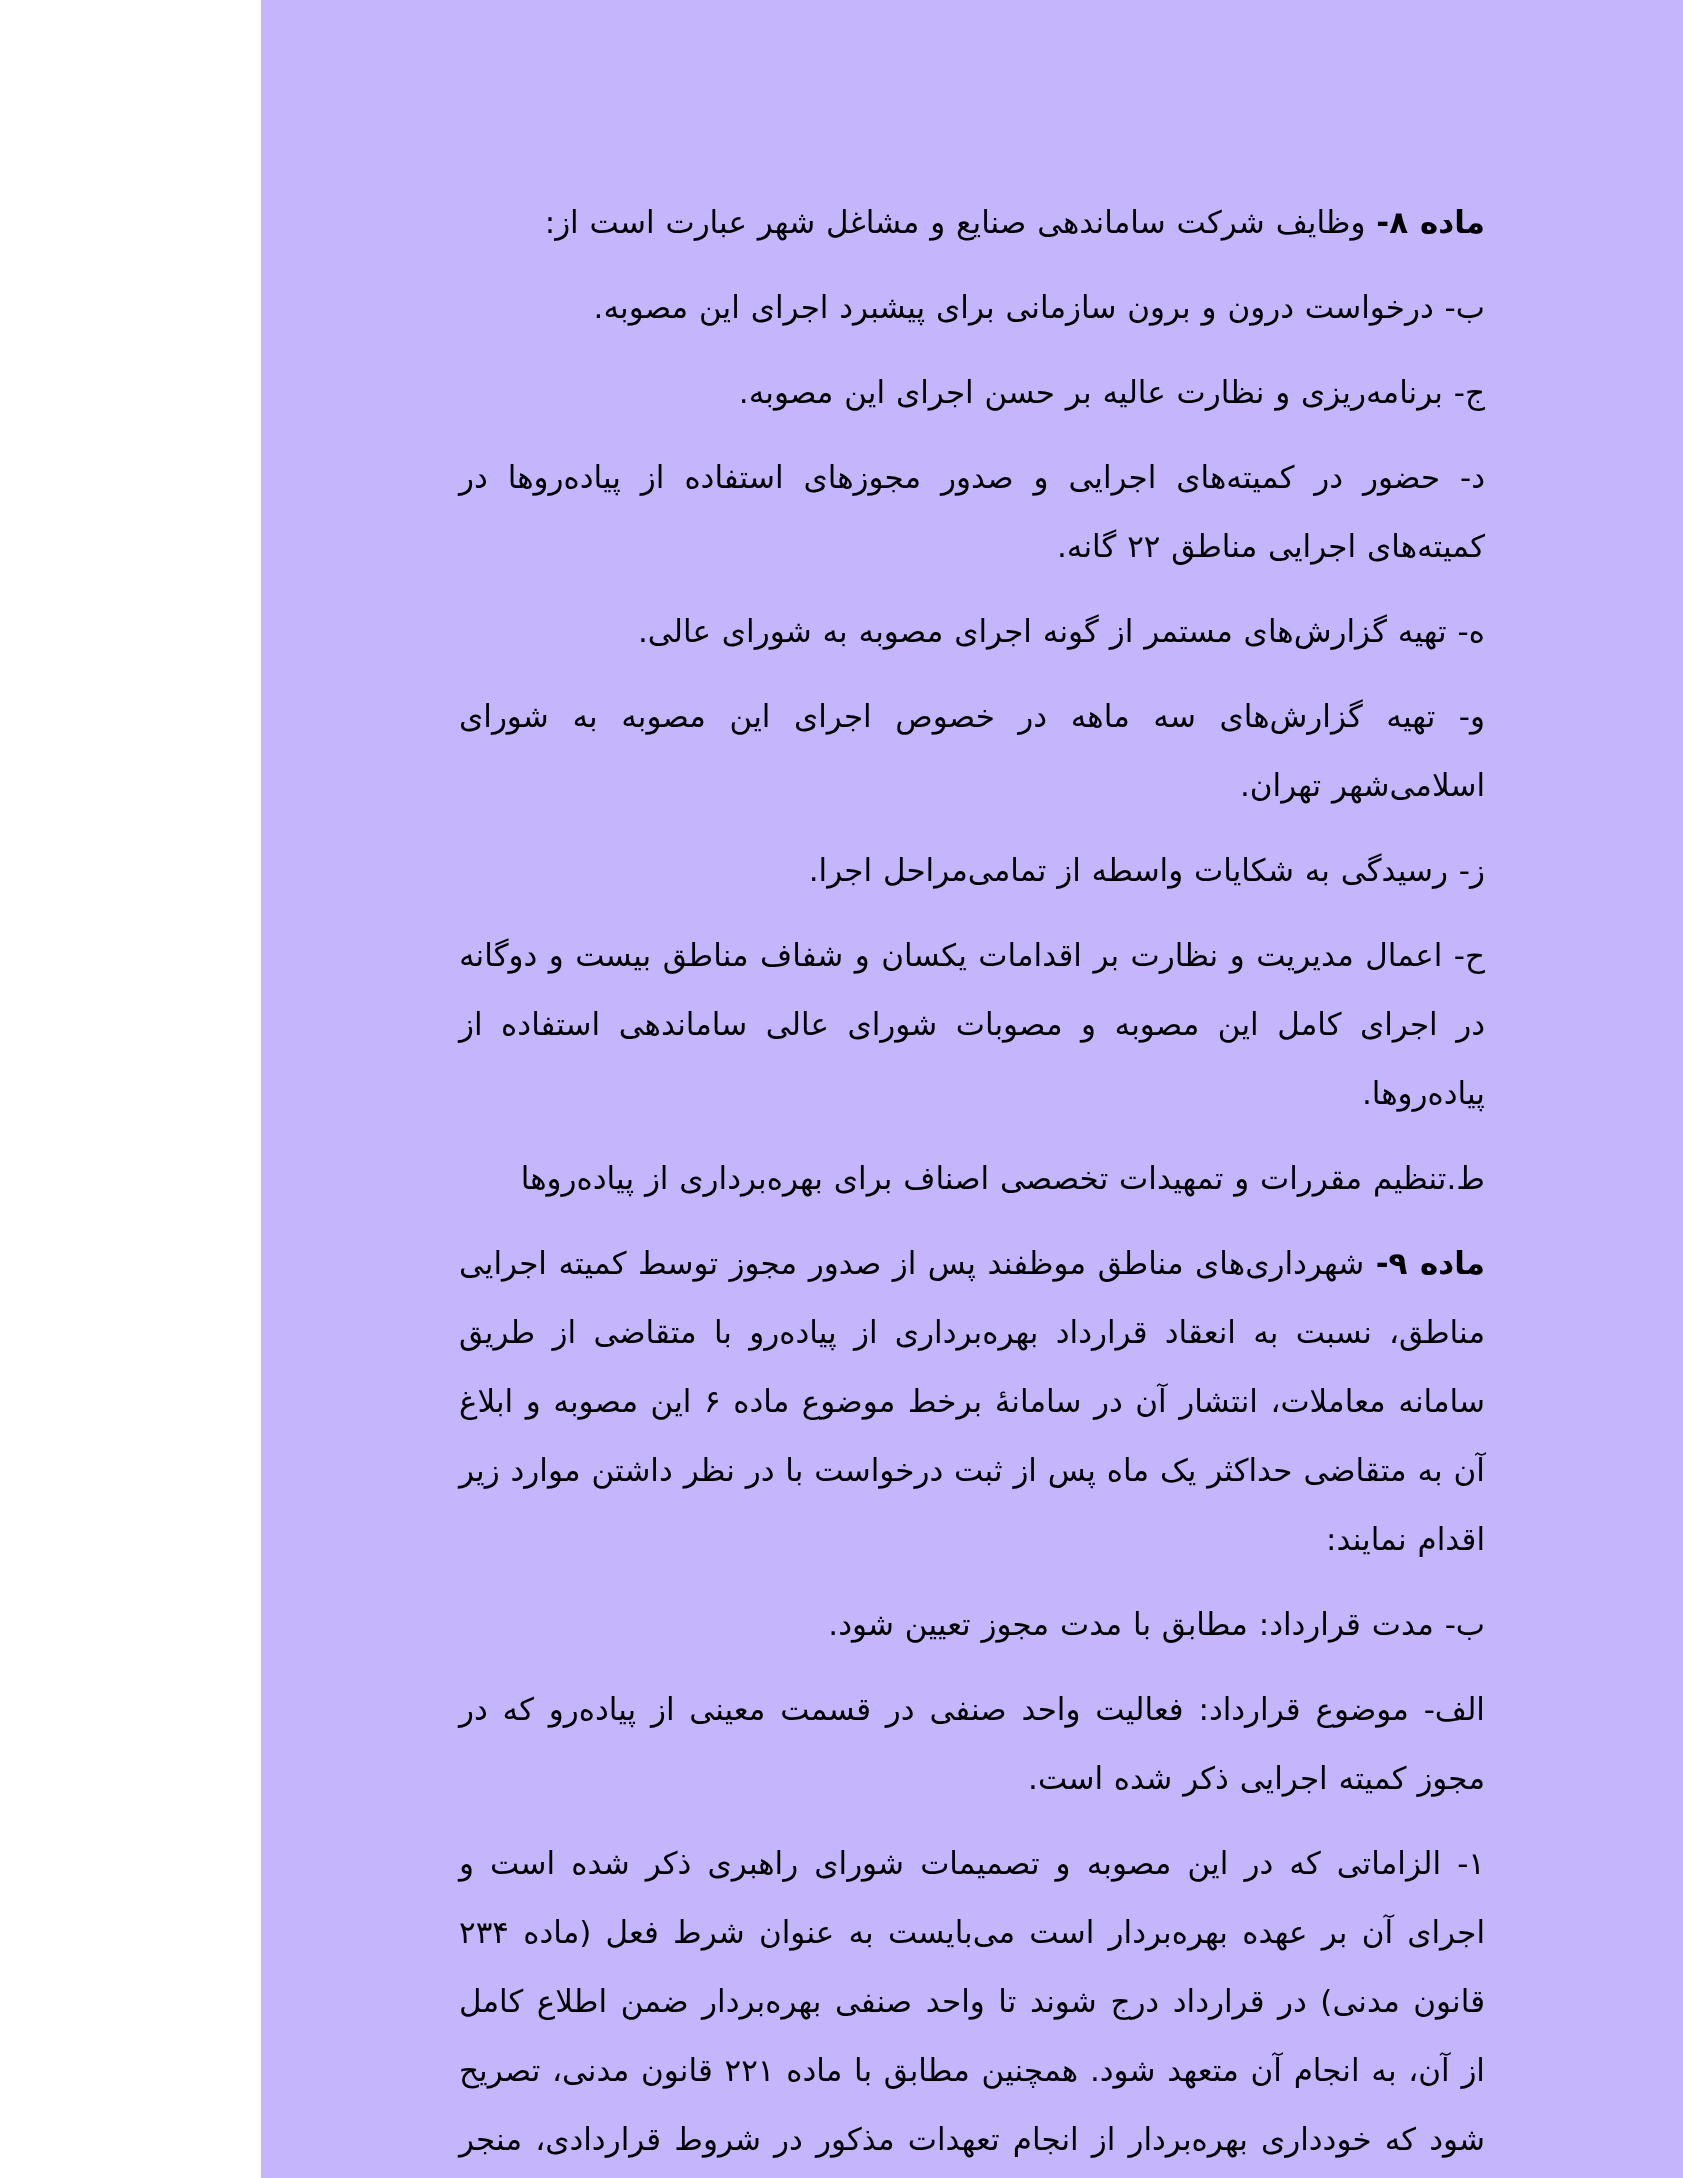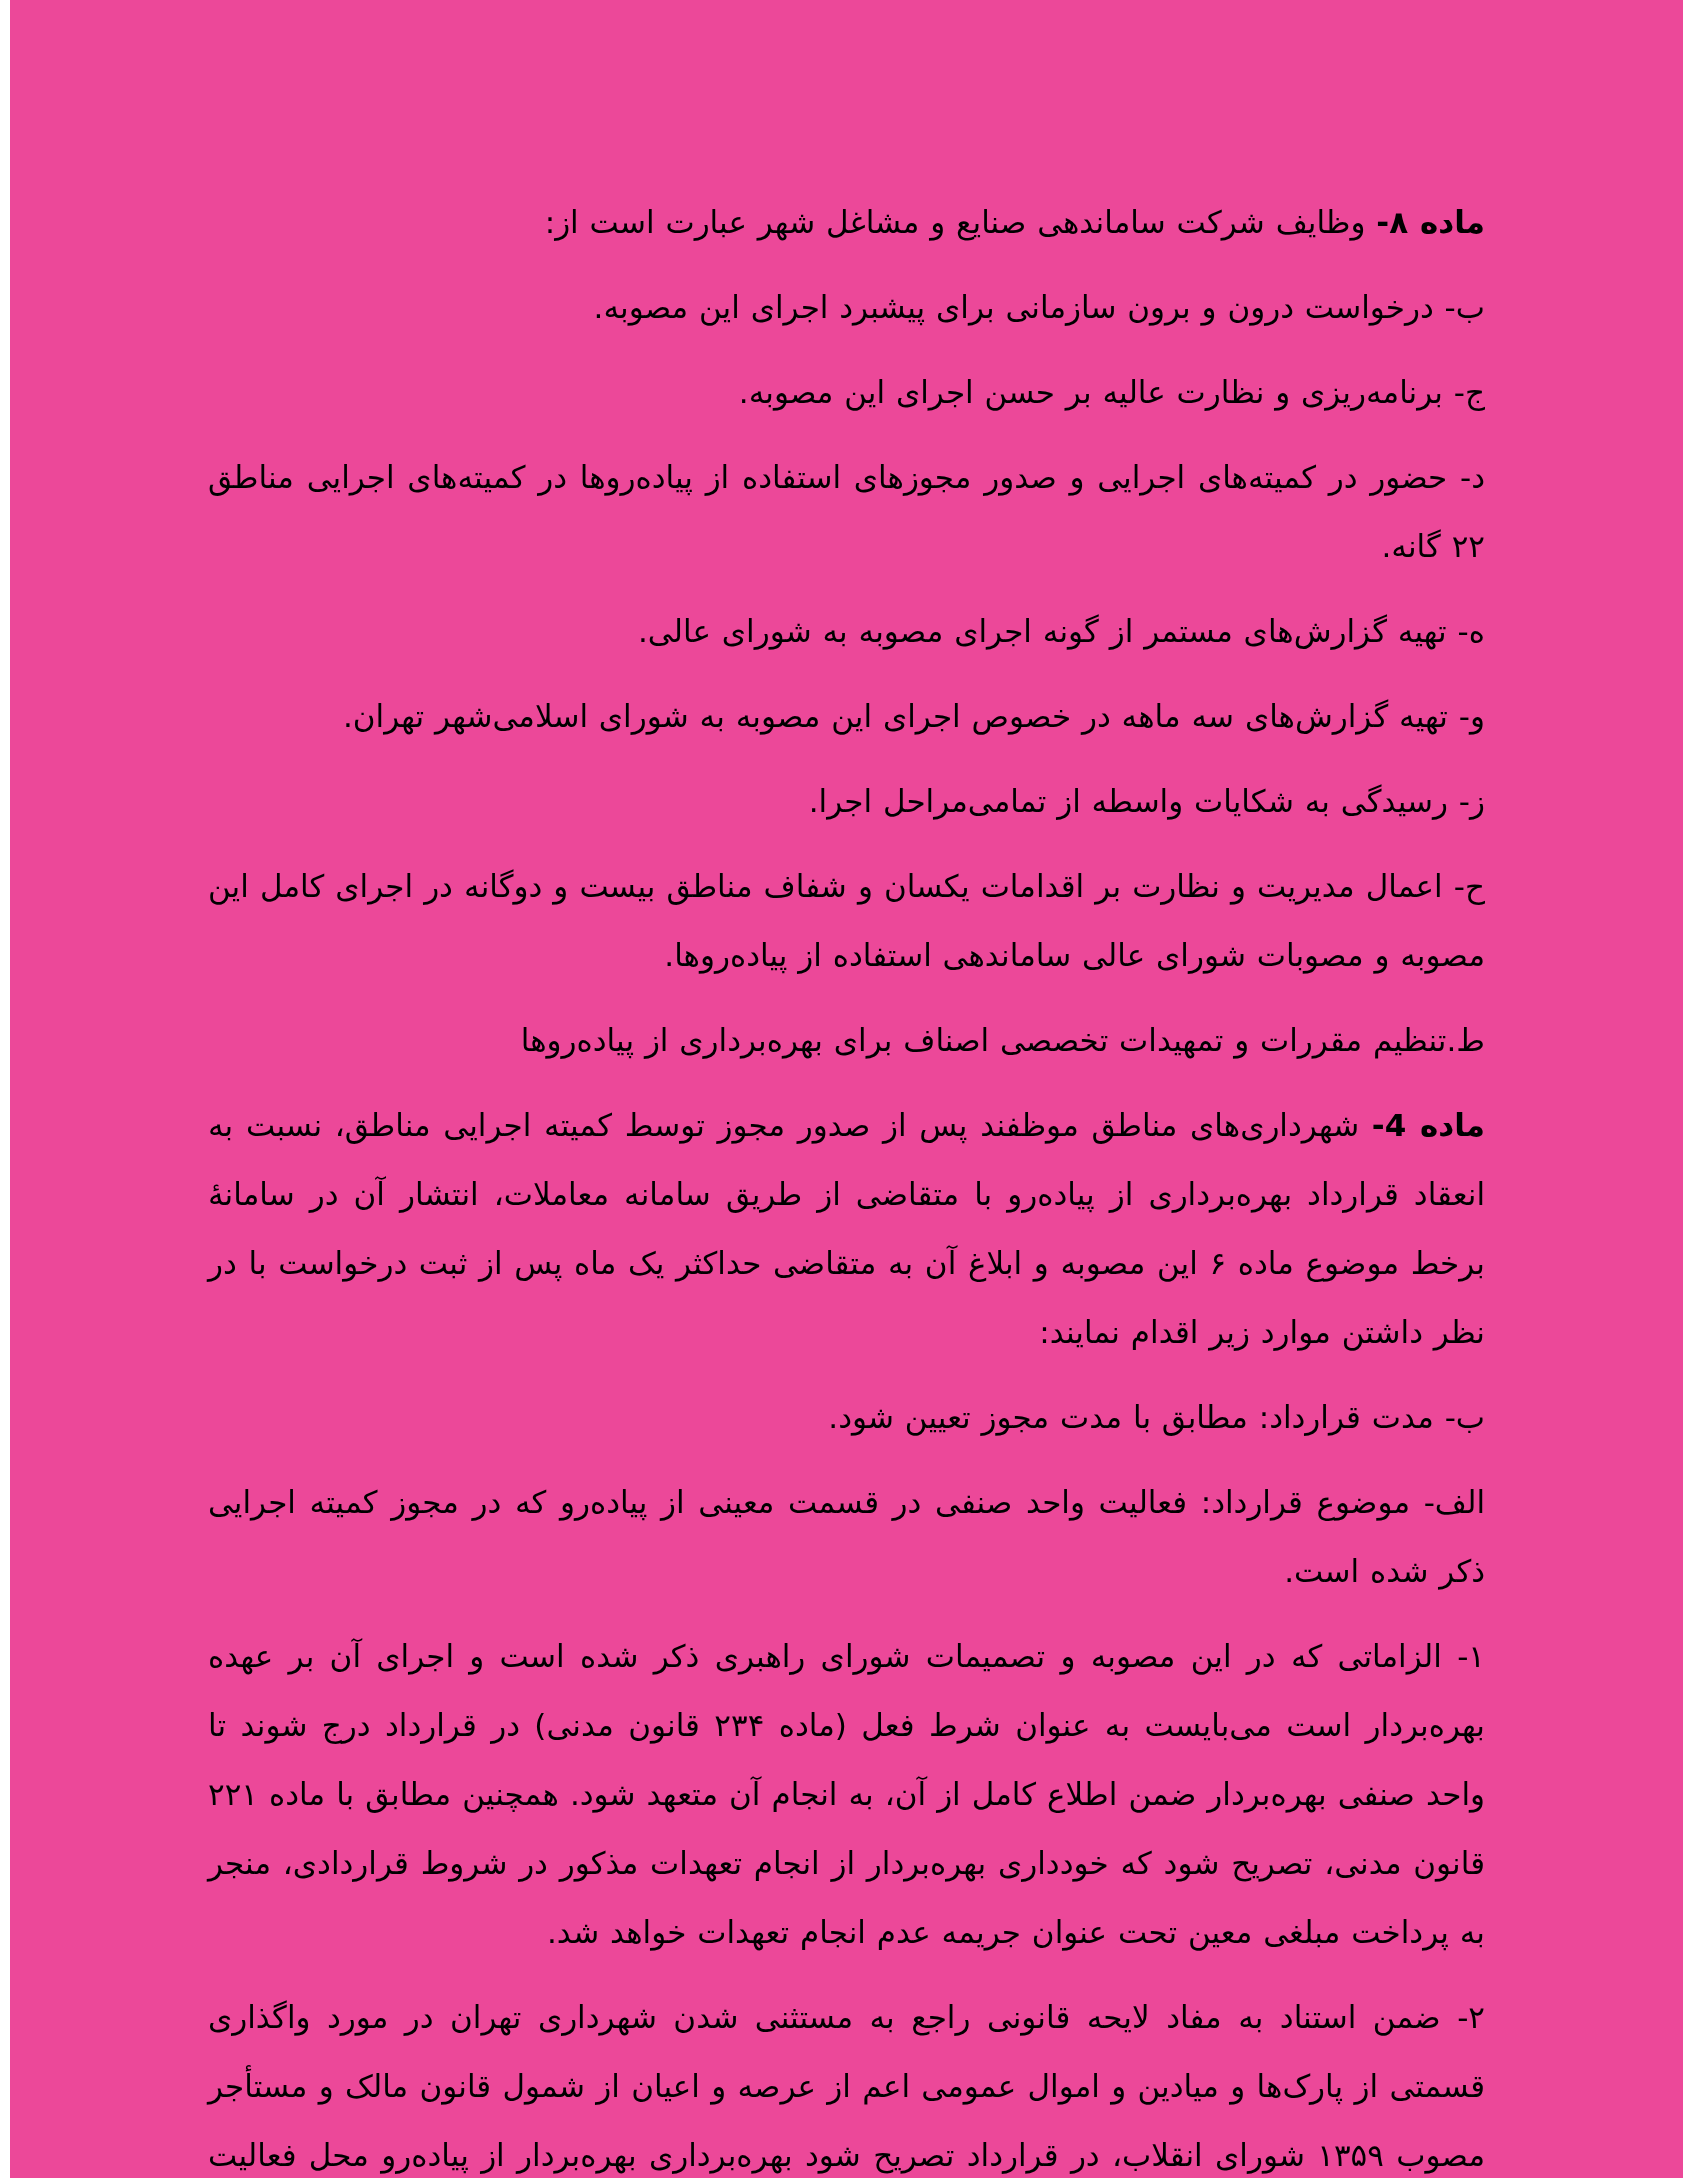--- a/index.html
+++ b/index.html
@@ -2,23 +2,23 @@
 <html lang="fa" dir="rtl"><head>
 <meta charset="utf-8">
 <style>
   html, body {
     margin: 0;
     padding: 0;
     background: #ffffff;
   }
   .page {
     position: relative;
-    width: 1673px;
+    width: 1422px;
     height: 2178px;
-    background: #ec4899;
+    background: #c4b5fd;
     overflow: hidden;
   }
   .content {
     position: absolute;
     top: 188px;
     right: 198px;
     left: 198px;
     direction: rtl;
     unicode-bidi: embed;
     font-family: "DejaVu Sans", sans-serif;
@@ -43,20 +43,20 @@
   <div class="content" id="doc-content">
       <p class="para"><b>ماده ۸-</b><span> وظایف شرکت ساماندهی صنایع و مشاغل شهر عبارت است از:</span></p>
       <p class="para"><span>ب- درخواست درون و برون سازمانی برای پیشبرد اجرای این مصوبه.</span></p>
       <p class="para"><span>ج- برنامه‌ریزی و نظارت عالیه بر حسن اجرای این مصوبه.</span></p>
       <p class="para"><span>د- حضور در کمیته‌های اجرایی و صدور مجوزهای استفاده از پیاده‌روها در کمیته‌های اجرایی مناطق ۲۲ گانه.</span></p>
       <p class="para"><span>ه- تهیه گزارش‌های مستمر از گونه اجرای مصوبه به شورای عالی.</span></p>
       <p class="para"><span>و- تهیه گزارش‌های سه ماهه در خصوص اجرای این مصوبه به شورای اسلامی‌شهر تهران.</span></p>
       <p class="para"><span>ز- رسیدگی به شکایات واسطه از تمامی‌مراحل اجرا.</span></p>
       <p class="para"><span>ح- اعمال مدیریت و نظارت بر اقدامات یکسان و شفاف مناطق بیست و دوگانه در اجرای کامل این مصوبه و مصوبات شورای عالی ساماندهی استفاده از پیاده‌روها.</span></p>
       <p class="para"><span>ط.تنظیم مقررات و تمهیدات تخصصی اصناف برای بهره‌برداری از پیاده‌روها</span></p>
-      <p class="para"><b>ماده 4-</b><span> شهرداری‌های مناطق موظفند پس از صدور مجوز توسط کمیته اجرایی مناطق، نسبت به انعقاد قرارداد بهره‌برداری از پیاده‌رو با متقاضی از طریق سامانه معاملات، انتشار آن در سامانۀ برخط موضوع ماده ۶ این مصوبه و ابلاغ آن به متقاضی حداکثر یک ماه پس از ثبت درخواست با در نظر داشتن موارد زیر اقدام نمایند:</span></p>
+      <p class="para"><b>ماده ۹-</b><span> شهرداری‌های مناطق موظفند پس از صدور مجوز توسط کمیته اجرایی مناطق، نسبت به انعقاد قرارداد بهره‌برداری از پیاده‌رو با متقاضی از طریق سامانه معاملات، انتشار آن در سامانۀ برخط موضوع ماده ۶ این مصوبه و ابلاغ آن به متقاضی حداکثر یک ماه پس از ثبت درخواست با در نظر داشتن موارد زیر اقدام نمایند:</span></p>
       <p class="para"><span>ب- مدت قرارداد: مطابق با مدت مجوز تعیین شود.</span></p>
       <p class="para"><span>الف- موضوع قرارداد: فعالیت واحد صنفی در قسمت معینی از پیاده‌رو که در مجوز کمیته اجرایی ذکر شده است.</span></p>
       <p class="para"><span>۱- الزاماتی که در این مصوبه و تصمیمات شورای راهبری ذکر شده است و اجرای آن بر عهده بهره‌بردار است می‌بایست به عنوان شرط فعل (ماده ۲۳۴ قانون مدنی) در قرارداد درج شوند تا واحد صنفی بهره‌بردار ضمن اطلاع کامل از آن، به انجام آن متعهد شود. همچنین مطابق با ماده ۲۲۱ قانون مدنی، تصریح شود که خودداری بهره‌بردار از انجام تعهدات مذکور در شروط قراردادی، منجر به پرداخت مبلغی معین تحت عنوان جریمه عدم انجام تعهدات خواهد شد.</span></p>
       <p class="para"><span>۲- ضمن استناد به مفاد لایحه قانونی راجع به مستثنی شدن شهرداری تهران در مورد واگذاری قسمتی از پارک‌ها و میادین و اموال عمومی اعم از عرصه و اعیان از شمول قانون مالک و مستأجر مصوب ۱۳۵۹ شورای انقلاب، در قرارداد تصریح شود بهره‌برداری بهره‌بردار از پیاده‌رو محل فعالیت هیچ گونه حق اعم از مالی یا غیرمالی یا حق کسب و پیشه و سرقفلی برای بهره بردار نسبت به پیاده‌رو ایجاد نمی‌نماید.</span></p>
     </div>
 </div>
 
 
 </body></html>

